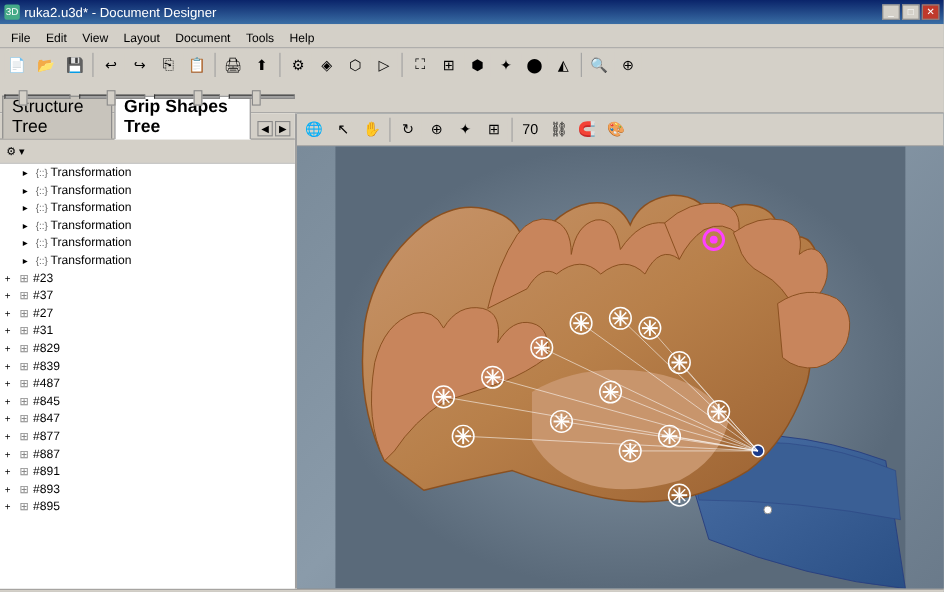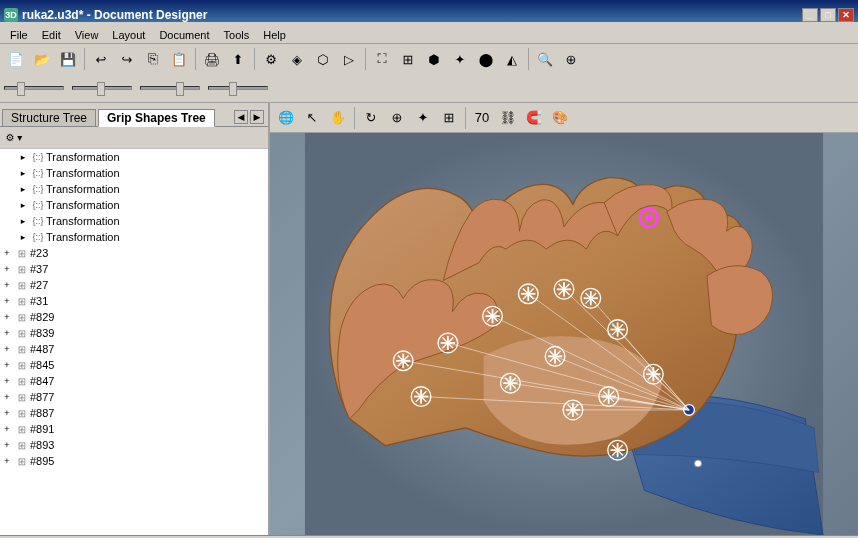--- a/index.html
+++ b/index.html
@@ -2,25 +2,25 @@
 <html><head>
   <meta charset="utf-8">
   <style>
     * { margin: 0; padding: 0; box-sizing: border-box; }
     body { width: 858px; height: 538px; overflow: hidden; font-family: 'Segoe UI', Tahoma, sans-serif; font-size: 11px; background: #d4d0c8; }
 
     
     .title-bar {
       height: 22px;
       background: linear-gradient(to bottom, #0a246a, #3a6ea5);
-      display: flex; align-items: flex-end; justify-content: space-between;
+      display: flex; align-items: center; justify-content: space-between;
       padding: 0 4px;
       color: white;
       font-size: 12px;
-      font-weight: bold;
+      font-weight: normal;
     }
     .title-bar-left { display: flex; align-items: center; gap: 4px; }
     .title-bar-icon { width: 14px; height: 14px; background: #4a8; border-radius: 2px; display: flex; align-items: center; justify-content: center; font-size: 9px; color: white; }
     .title-bar-buttons { display: flex; gap: 2px; }
     .tb-btn { width: 16px; height: 14px; background: #d4d0c8; border: 1px solid #888; font-size: 9px; display: flex; align-items: center; justify-content: center; cursor: pointer; }
     .tb-btn.close { background: #c0392b; color: white; }
 
     
     .menu-bar {
       height: 22px;
@@ -101,21 +101,21 @@
       display: flex; align-items: flex-end;
       border-bottom: 1px solid #888;
       padding-left: 2px;
     }
     .tab {
       padding: 1px 8px;
       background: #c8c4bc;
       border: 1px solid #888;
       border-bottom: none;
       cursor: pointer;
-      font-size: 12px;
+      font-size: 16px;
       margin-right: 2px;
     }
     .tab.active {
       background: #ffffff;
       font-weight: bold;
       border-bottom: 1px solid white;
       margin-bottom: -1px;
     }
     .tab-nav { margin-left: auto; display: flex; align-items: center; gap: 2px; padding: 2px 4px; }
     .tab-nav-btn { width: 14px; height: 14px; background: #d4d0c8; border: 1px solid #888; font-size: 9px; display: flex; align-items: center; justify-content: center; cursor: pointer; }

